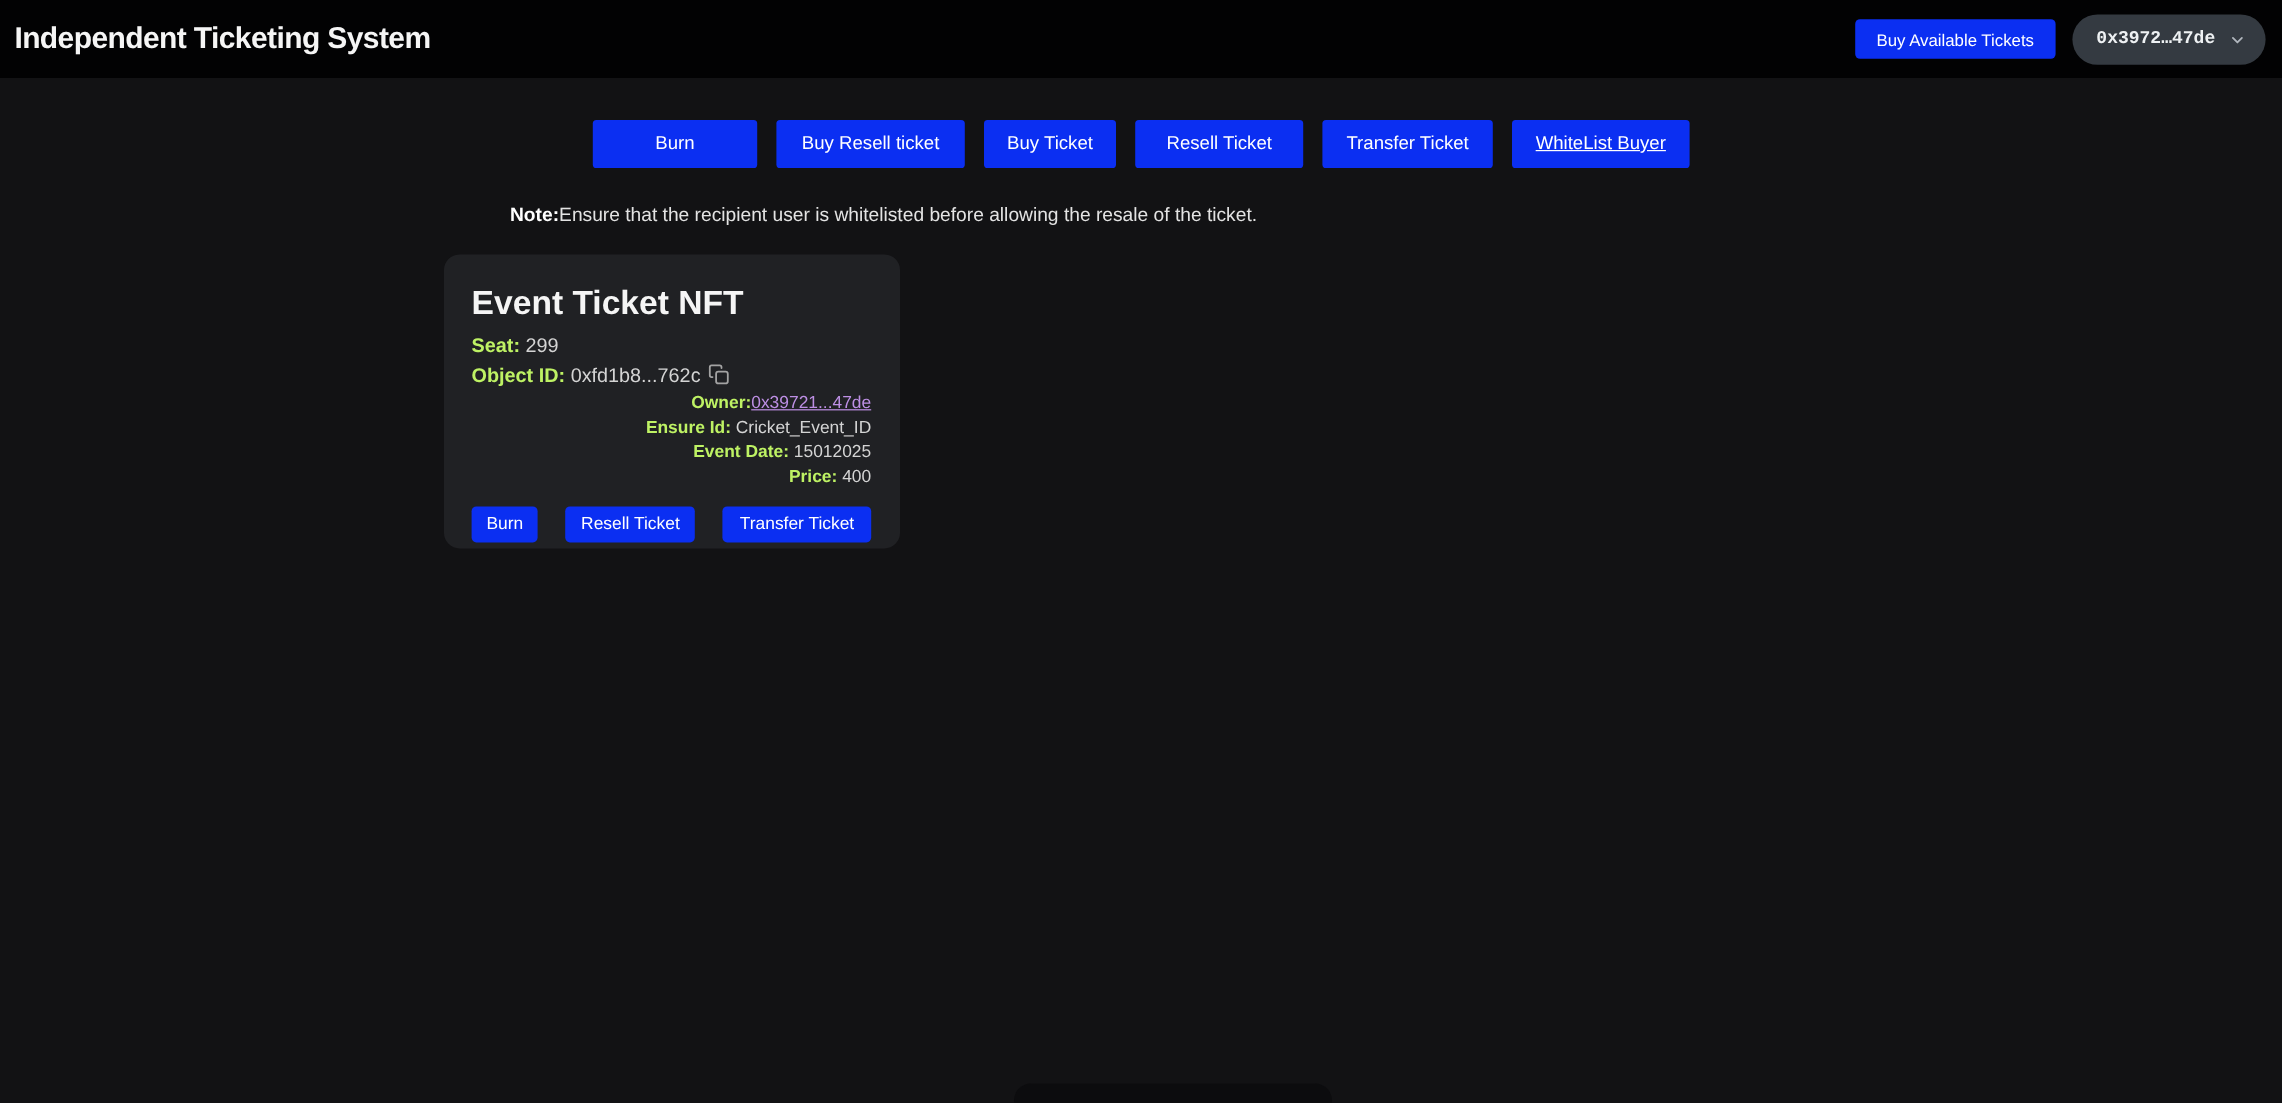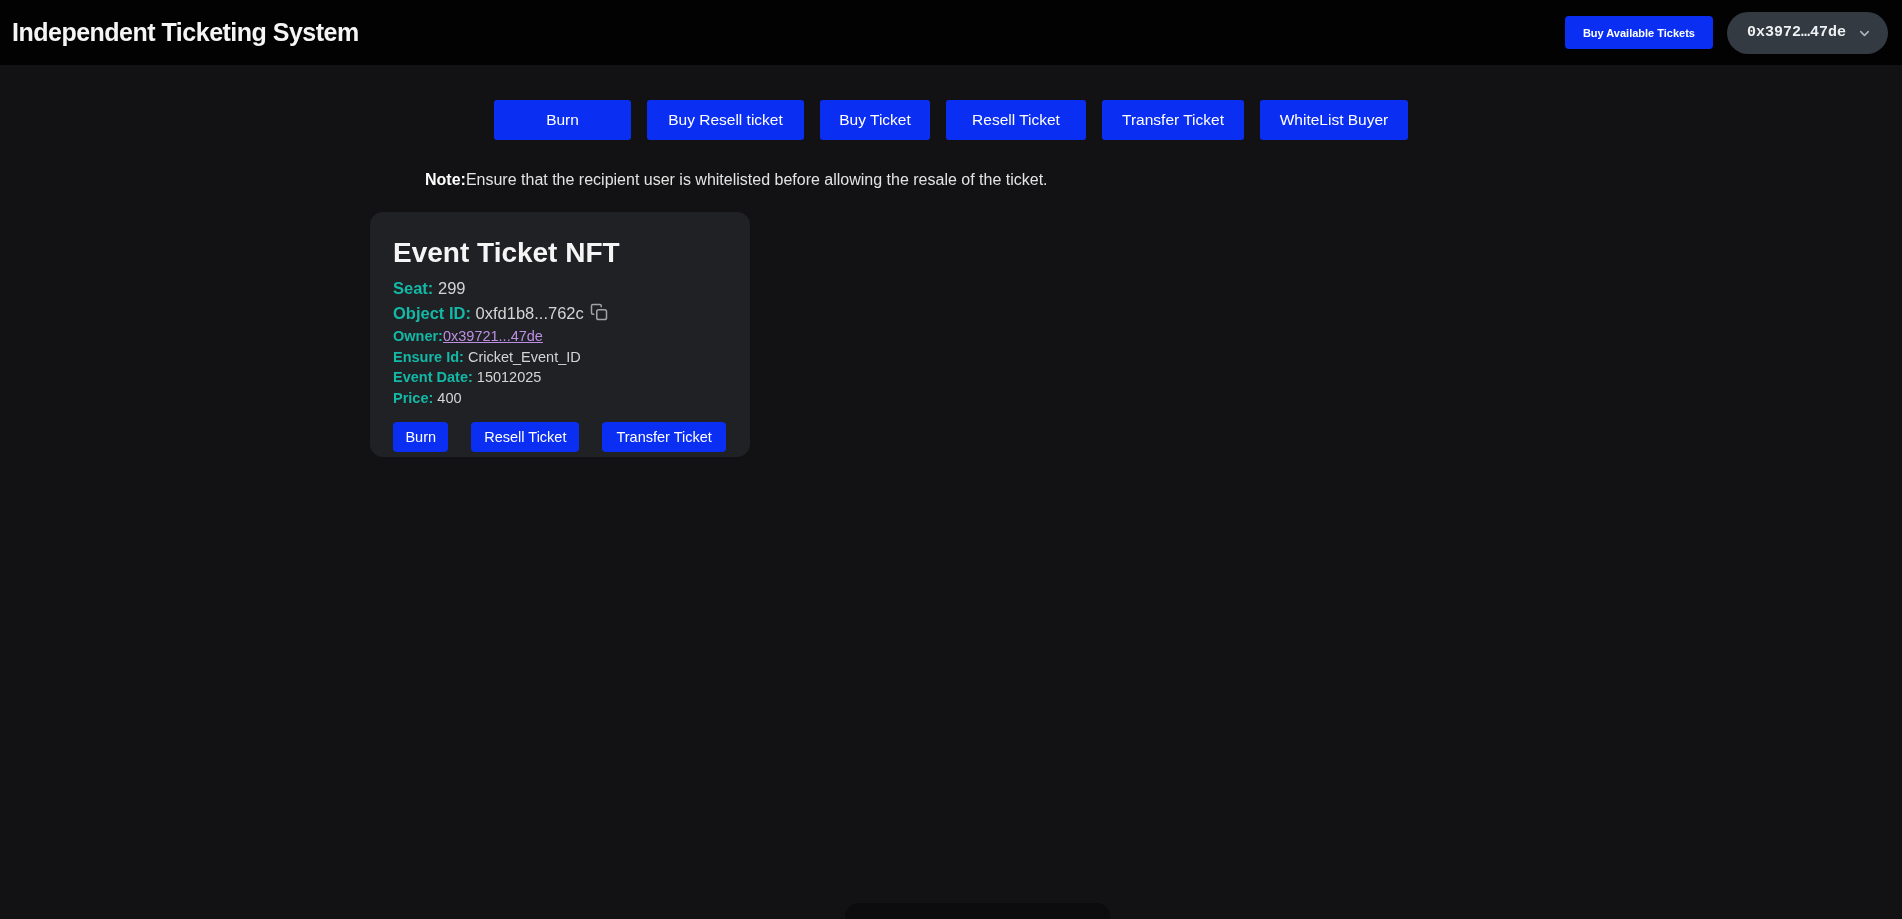--- a/index.html
+++ b/index.html
@@ -21,21 +21,21 @@
   .app-title {
     color: #f5f5f5; font-size: 25px; font-weight: 700; letter-spacing: -0.5px;
   }
   .header-right { display: flex; align-items: center; gap: 14px; }
   .btn-blue {
     background: #0b2ff2; color: #ffffff; border: none; cursor: pointer;
     font-family: "Liberation Sans", sans-serif;
   }
   .buy-available-btn {
     height: 33px; padding: 0 18px; border-radius: 4px;
-    font-size: 11px; font-weight: 700;
+    font-size: 14px; font-weight: 400;
   }
   .wallet-pill {
     height: 42px; min-width: 157px; padding: 0 16px 0 20px;
     background: #343a41; border-radius: 21px; border: none; cursor: pointer;
     display: flex; align-items: center; justify-content: flex-start; gap: 11px;
   }
   .wallet-address {
     color: #eef1f3; font-family: "Liberation Mono", monospace;
     font-size: 15px; font-weight: 700;
   }
@@ -44,41 +44,41 @@
   
   .nav-row {
     position: absolute; top: 100px; left: 0; width: 1902px;
     display: flex; justify-content: center; gap: 16px;
   }
   .nav-btn {
     height: 40px; border-radius: 3px; font-size: 15.5px; font-weight: 400;
     display: inline-flex; align-items: center; justify-content: center;
   }
   .nw1 { width: 137px; } .nw2 { width: 157px; } .nw3 { width: 110px; }
-  .nw4 { width: 140px; } .nw5 { width: 142px; } .nw6 { width: 148px; }
+  .nw4 { width: 140px; } .nw5 { width: 142px; } .nw6 { width: 148px; text-decoration: underline; }
 
   
   .note {
     position: absolute; top: 169px; left: 425px;
     font-size: 16px; color: #e3e3e3; line-height: 22px;
   }
   .note b { color: #ffffff; font-weight: 700; }
 
   
   .card {
     position: absolute; top: 212px; left: 370px; width: 380px; height: 245px;
     background: #202124; border-radius: 13px;
     padding: 25px 24px 24px 23px;
   }
   .card-title { color: #f5f5f5; font-size: 28px; font-weight: 700; margin-bottom: 9px; }
   .row { color: #d4d4d4; }
-  .row b { color: #14b8a6; font-weight: 700; }
+  .row b { color: #bef264; font-weight: 700; }
   .row-lg { font-size: 16.5px; line-height: 21px; margin-bottom: 3px; }
   .row-obj { font-size: 16.5px; line-height: 22px; margin-bottom: 3px; display: flex; align-items: center; gap: 6px; }
-  .row-sm { font-size: 14.5px; line-height: 19.5px; margin-bottom: 1px; }
+  .row-sm { font-size: 14.5px; line-height: 19.5px; margin-bottom: 1px; text-align: right; }
   .owner-link { color: #bd8fe4; text-decoration: underline; cursor: pointer; }
   .copy-btn {
     background: none; border: none; padding: 0; cursor: pointer;
     display: inline-flex; align-items: center;
   }
   .card-actions { display: flex; gap: 23px; margin-top: 14px; }
   .card-btn {
     height: 30px; border-radius: 4px; font-size: 14.5px;
     display: inline-flex; align-items: center; justify-content: center;
   }

